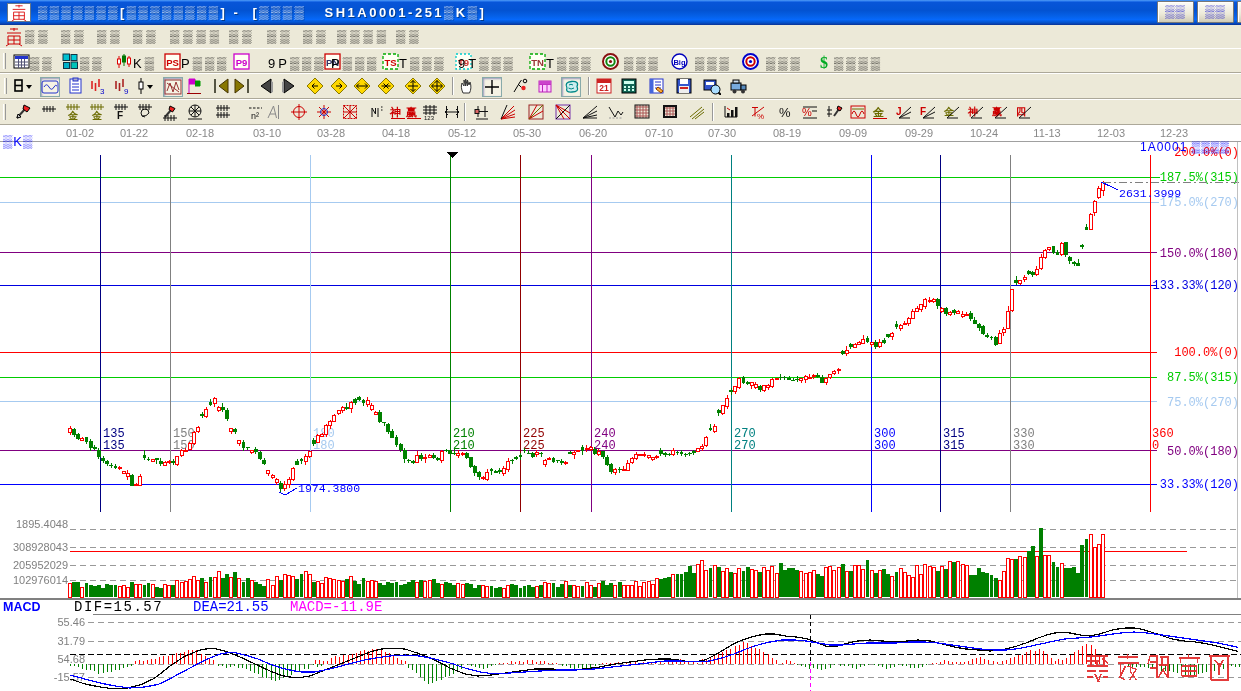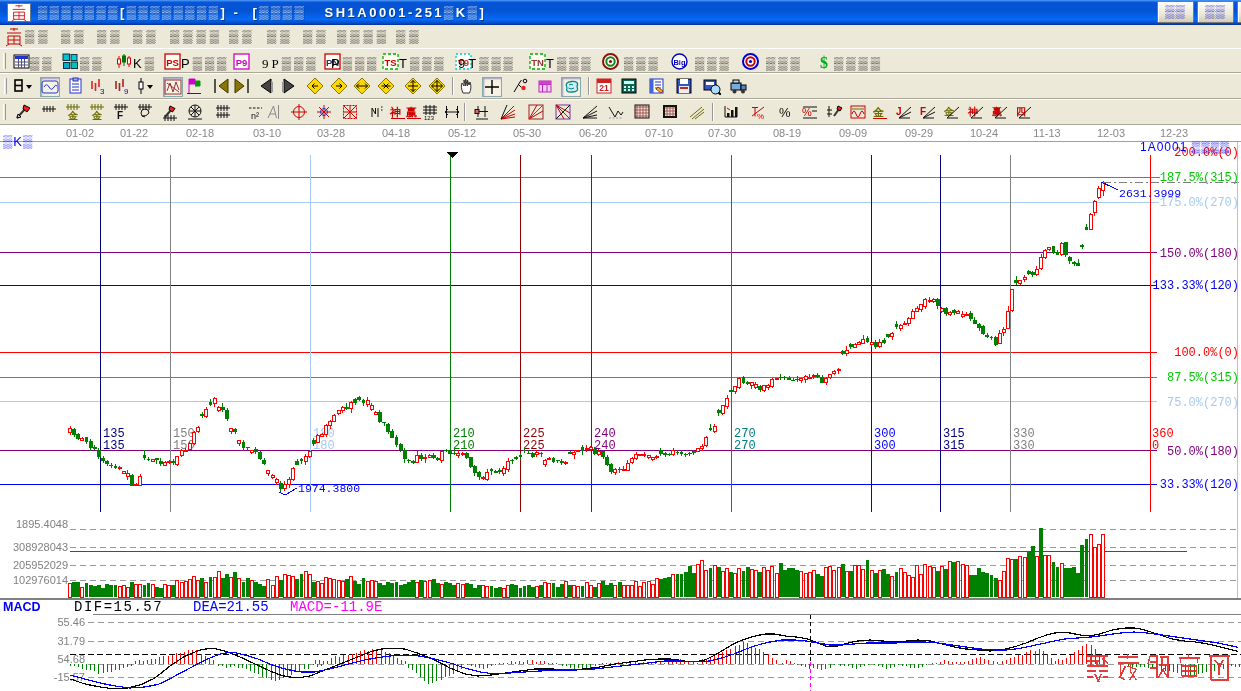--- a/index.html
+++ b/index.html
@@ -98,21 +98,21 @@
         <span style="position:absolute;left:133px;top:5px;"><span class="tlab">K▒</span></span>
         <span style="position:absolute;left:164px;top:4px;"><svg width="17" height="17" viewBox="0 0 17 17">
             <rect x="1" y="1" width="15" height="15" fill="#fffff4" stroke="#cc0000" stroke-width="1.3"></rect>
             <text x="8.5" y="12.5" font-size="9.5" font-weight="bold" fill="#cc0000" text-anchor="middle" font-family="Liberation Sans">PS</text>
           </svg></span>
         <span style="position:absolute;left:181px;top:5px;"><span class="tlab">P▒▒▒</span></span>
         <span style="position:absolute;left:233px;top:4px;"><svg width="17" height="17" viewBox="0 0 17 17">
             <rect x="1" y="1" width="15" height="15" fill="#fffff4" stroke="#cc00cc" stroke-width="1.3"></rect>
             <text x="8.5" y="12.5" font-size="9.5" font-weight="bold" fill="#cc00cc" text-anchor="middle" font-family="Liberation Sans">P9</text>
           </svg></span>
-        <span style="position:absolute;left:262px;top:5px;font-family:Liberation Serif, serif;"><span class="tlab">9P▒▒▒</span></span>
+        <span style="position:absolute;left:268px;top:5px;"><span class="tlab">9P▒▒▒</span></span>
         <span style="position:absolute;left:324px;top:4px;"><svg width="17" height="17" viewBox="0 0 17 17">
             <rect x="1" y="1" width="15" height="15" fill="#fffff4" stroke="#cc0000" stroke-width="1.3"></rect>
             <text x="8.5" y="12.5" font-size="9.5" font-weight="bold" fill="#333366" text-anchor="middle" font-family="Liberation Sans">PN</text>
           </svg></span>
         <span style="position:absolute;left:331px;top:5px;"><span class="tlab">P▒▒▒</span></span>
         <span style="position:absolute;left:382px;top:4px;"><svg width="17" height="17" viewBox="0 0 17 17">
             <rect x="1" y="1" width="15" height="15" fill="#fffff4" stroke="#00aa00" stroke-width="1.3" stroke-dasharray="3 2"></rect>
             <text x="8.5" y="12.5" font-size="9.5" font-weight="bold" fill="#cc0000" text-anchor="middle" font-family="Liberation Sans">TS</text>
           </svg></span>
         <span style="position:absolute;left:399px;top:5px;"><span class="tlab">T▒▒▒</span></span>

